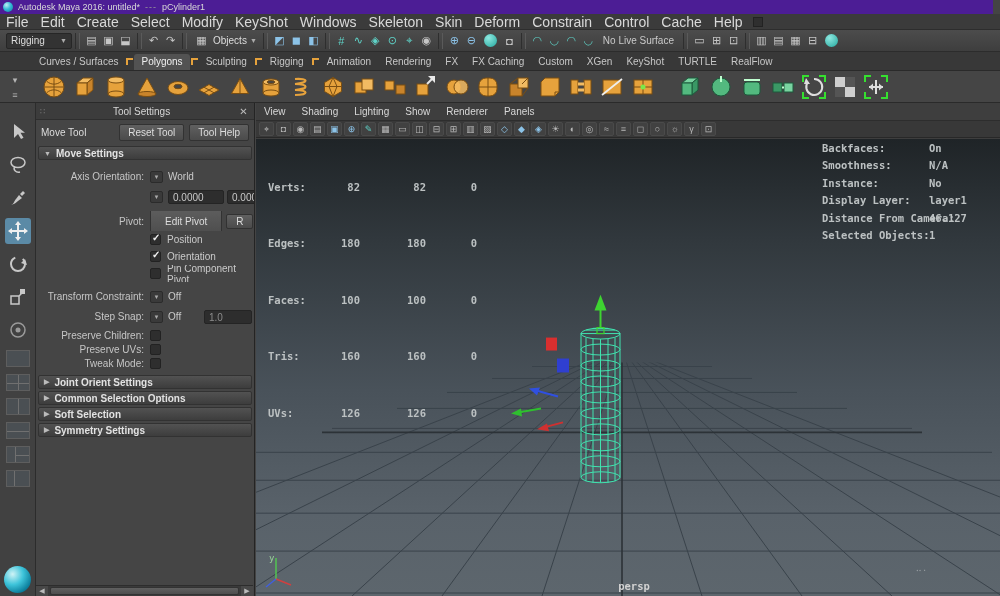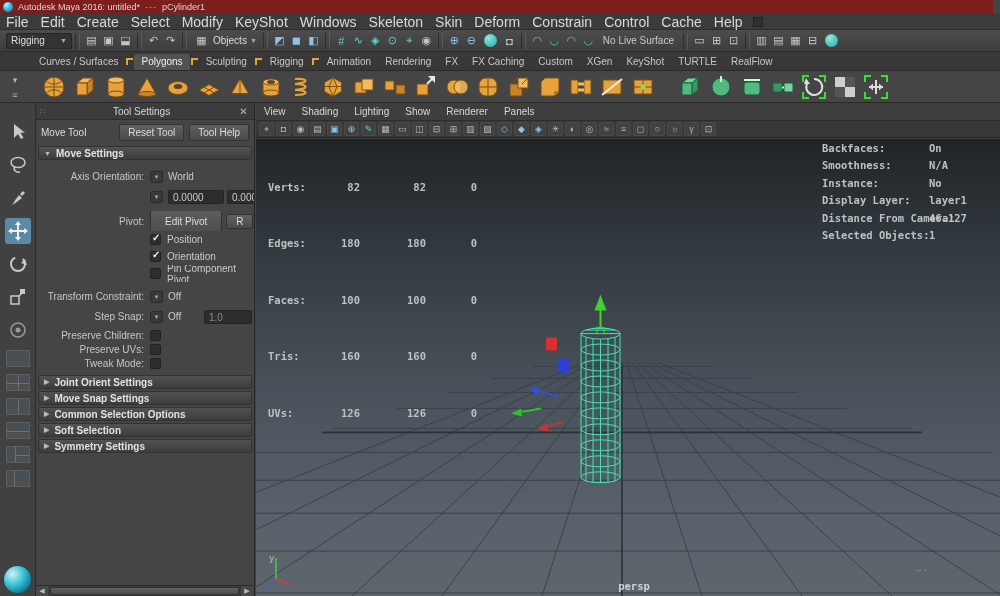--- a/index.html
+++ b/index.html
@@ -1,20 +1,20 @@
 <!DOCTYPE html>
 <html><head>
 <meta charset="utf-8">
 <style>
   * { box-sizing: border-box; margin: 0; padding: 0; }
   html,body { width:1000px; height:596px; overflow:hidden; }
   body { background:#444; font-family:"Liberation Sans", sans-serif; position:relative; color:#ccc; -webkit-font-smoothing:antialiased; }
 
   
-  .titlebar { position:absolute; left:0; top:0; right:7px; height:14px; background:#7f1d1d; display:flex; align-items:center; gap:5px; padding-left:3px; font-size:9px; color:#d8d8d8; }
+  .titlebar { position:absolute; left:0; top:0; right:7px; height:14px; background:#4c1d95; display:flex; align-items:center; gap:5px; padding-left:3px; font-size:9px; color:#d8d8d8; }
   .maya-badge { width:10px; height:10px; border-radius:50%; background:radial-gradient(circle at 35% 30%, #bfeef5, #35b9d6 45%, #0b7d9b); flex:none; }
   .title-dashes { color:#9a9a9a; letter-spacing:1px; }
 
   
   .menubar { position:absolute; left:0; top:14px; right:0; height:16px; background:#3b3b3b; border-bottom:1px solid #2d2d2d; display:flex; align-items:center; font-size:14px; color:#d9d9d9; }
   .menubar .mi { padding:0 6px; cursor:default; }
   .mb-grip { width:10px; height:10px; margin-left:4px; background:#2f2f2f; border:1px solid #222; }
 
   
   .statusline { position:absolute; left:0; top:30px; right:0; height:22px; background:linear-gradient(#4c4c4c,#3e3e3e); border-bottom:1px solid #2c2c2c; display:flex; align-items:center; font-size:10px; }
@@ -532,24 +532,20 @@
     <span class="cb"></span>
   </div>
   <div class="ts-row" style="height:14px;">
     <span class="ts-label">Tweak Mode:</span>
     <span class="cb"></span>
   </div>
   <div class="spacer3"></div>
   <div class="sec-head">
     <span class="sec-arrow">▶</span>
     <span>Joint Orient Settings</span>
-  </div>
-  <div class="sec-head">
-    <span class="sec-arrow">▶</span>
-    <span>Move Snap Settings</span>
   </div>
   <div class="sec-head">
     <span class="sec-arrow">▶</span>
     <span>Common Selection Options</span>
   </div>
   <div class="sec-head">
     <span class="sec-arrow">▶</span>
     <span>Soft Selection</span>
   </div>
   <div class="sec-head">

